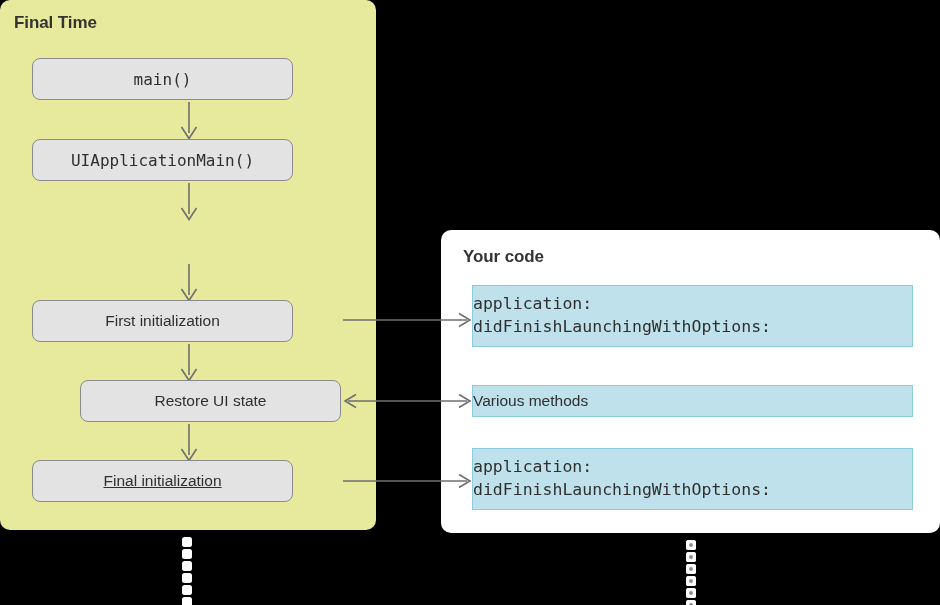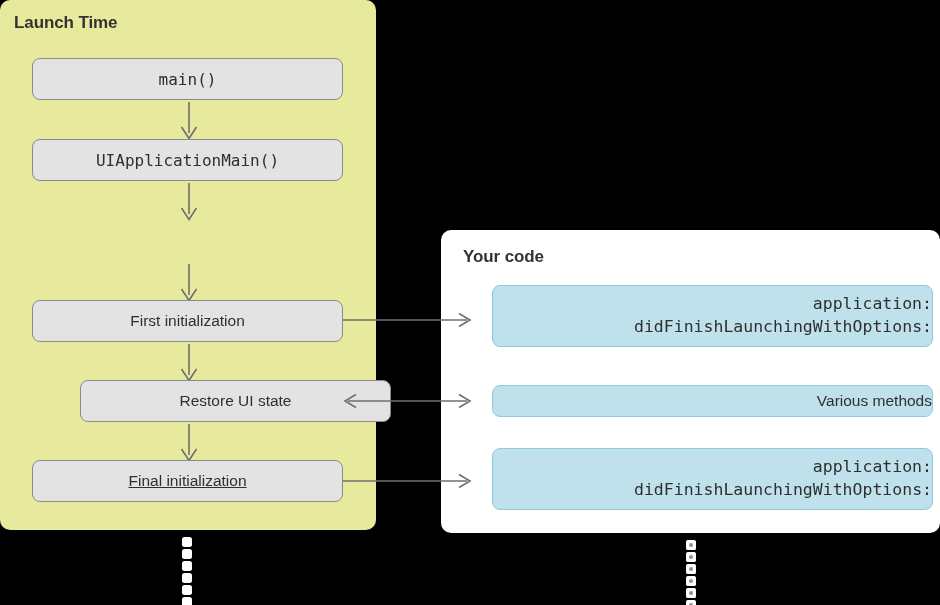--- a/index.html
+++ b/index.html
@@ -33,21 +33,21 @@
     top: 13px;
     font-size: 17px;
     font-weight: bold;
     color: #333333;
     letter-spacing: -0.1px;
   }
 
   .flow-box {
     position: absolute;
     left: 32px;
-    width: 311px;
+    width: 261px;
     height: 42px;
     background: #e3e3e3;
     border: 1.5px solid #8a8a8a;
     border-radius: 8px;
     box-sizing: border-box;
     display: flex;
     align-items: center;
     justify-content: center;
     color: #2f2f2f;
     font-size: 15.5px;
@@ -86,30 +86,29 @@
     color: #333333;
     letter-spacing: -0.1px;
   }
 
   .code-box {
     position: absolute;
     left: 31px;
     width: 441px;
     background: #bfe1eb;
     border: 1.5px solid #8ecbdd;
-    border-radius: 8px;
+    border-radius: 0;
     box-sizing: border-box;
     display: flex;
     flex-direction: column;
-    align-items: flex-end;
+    align-items: flex-start;
     justify-content: center;
     color: #2f2f2f;
     font-size: 15.5px;
     text-align: center;
-    margin-left: 20px;
   }
   .code-box.mono {
     font-family: "DejaVu Sans Mono", monospace;
     font-size: 16.5px;
     line-height: 1.38;
   }
 
   
   .connector {
     position: absolute;
@@ -143,21 +142,21 @@
     width: 4px;
     height: 4px;
     border-radius: 50%;
     background: #8e9095;
   }
 </style>
 </head>
 <body>
 
 <div id="launch-panel">
-  <div id="launch-panel-title">Launch Time</div>
+  <div id="launch-panel-title">Final Time</div>
 
   <div class="flow-box mono" style="top:58px;">main()</div>
 
   <svg class="vert-arrow" style="top:102px;" viewBox="0 0 22 40">
     <path d="M11 0 L11 31" stroke="#6f6f6f" stroke-width="1.6" fill="none"></path>
     <path d="M3.5 25 L11 36.5 L18.5 25" stroke="#6f6f6f" stroke-width="1.6" fill="none"></path>
   </svg>
 
   <div class="flow-box mono" style="top:139px;">UIApplicationMain()</div>
 

